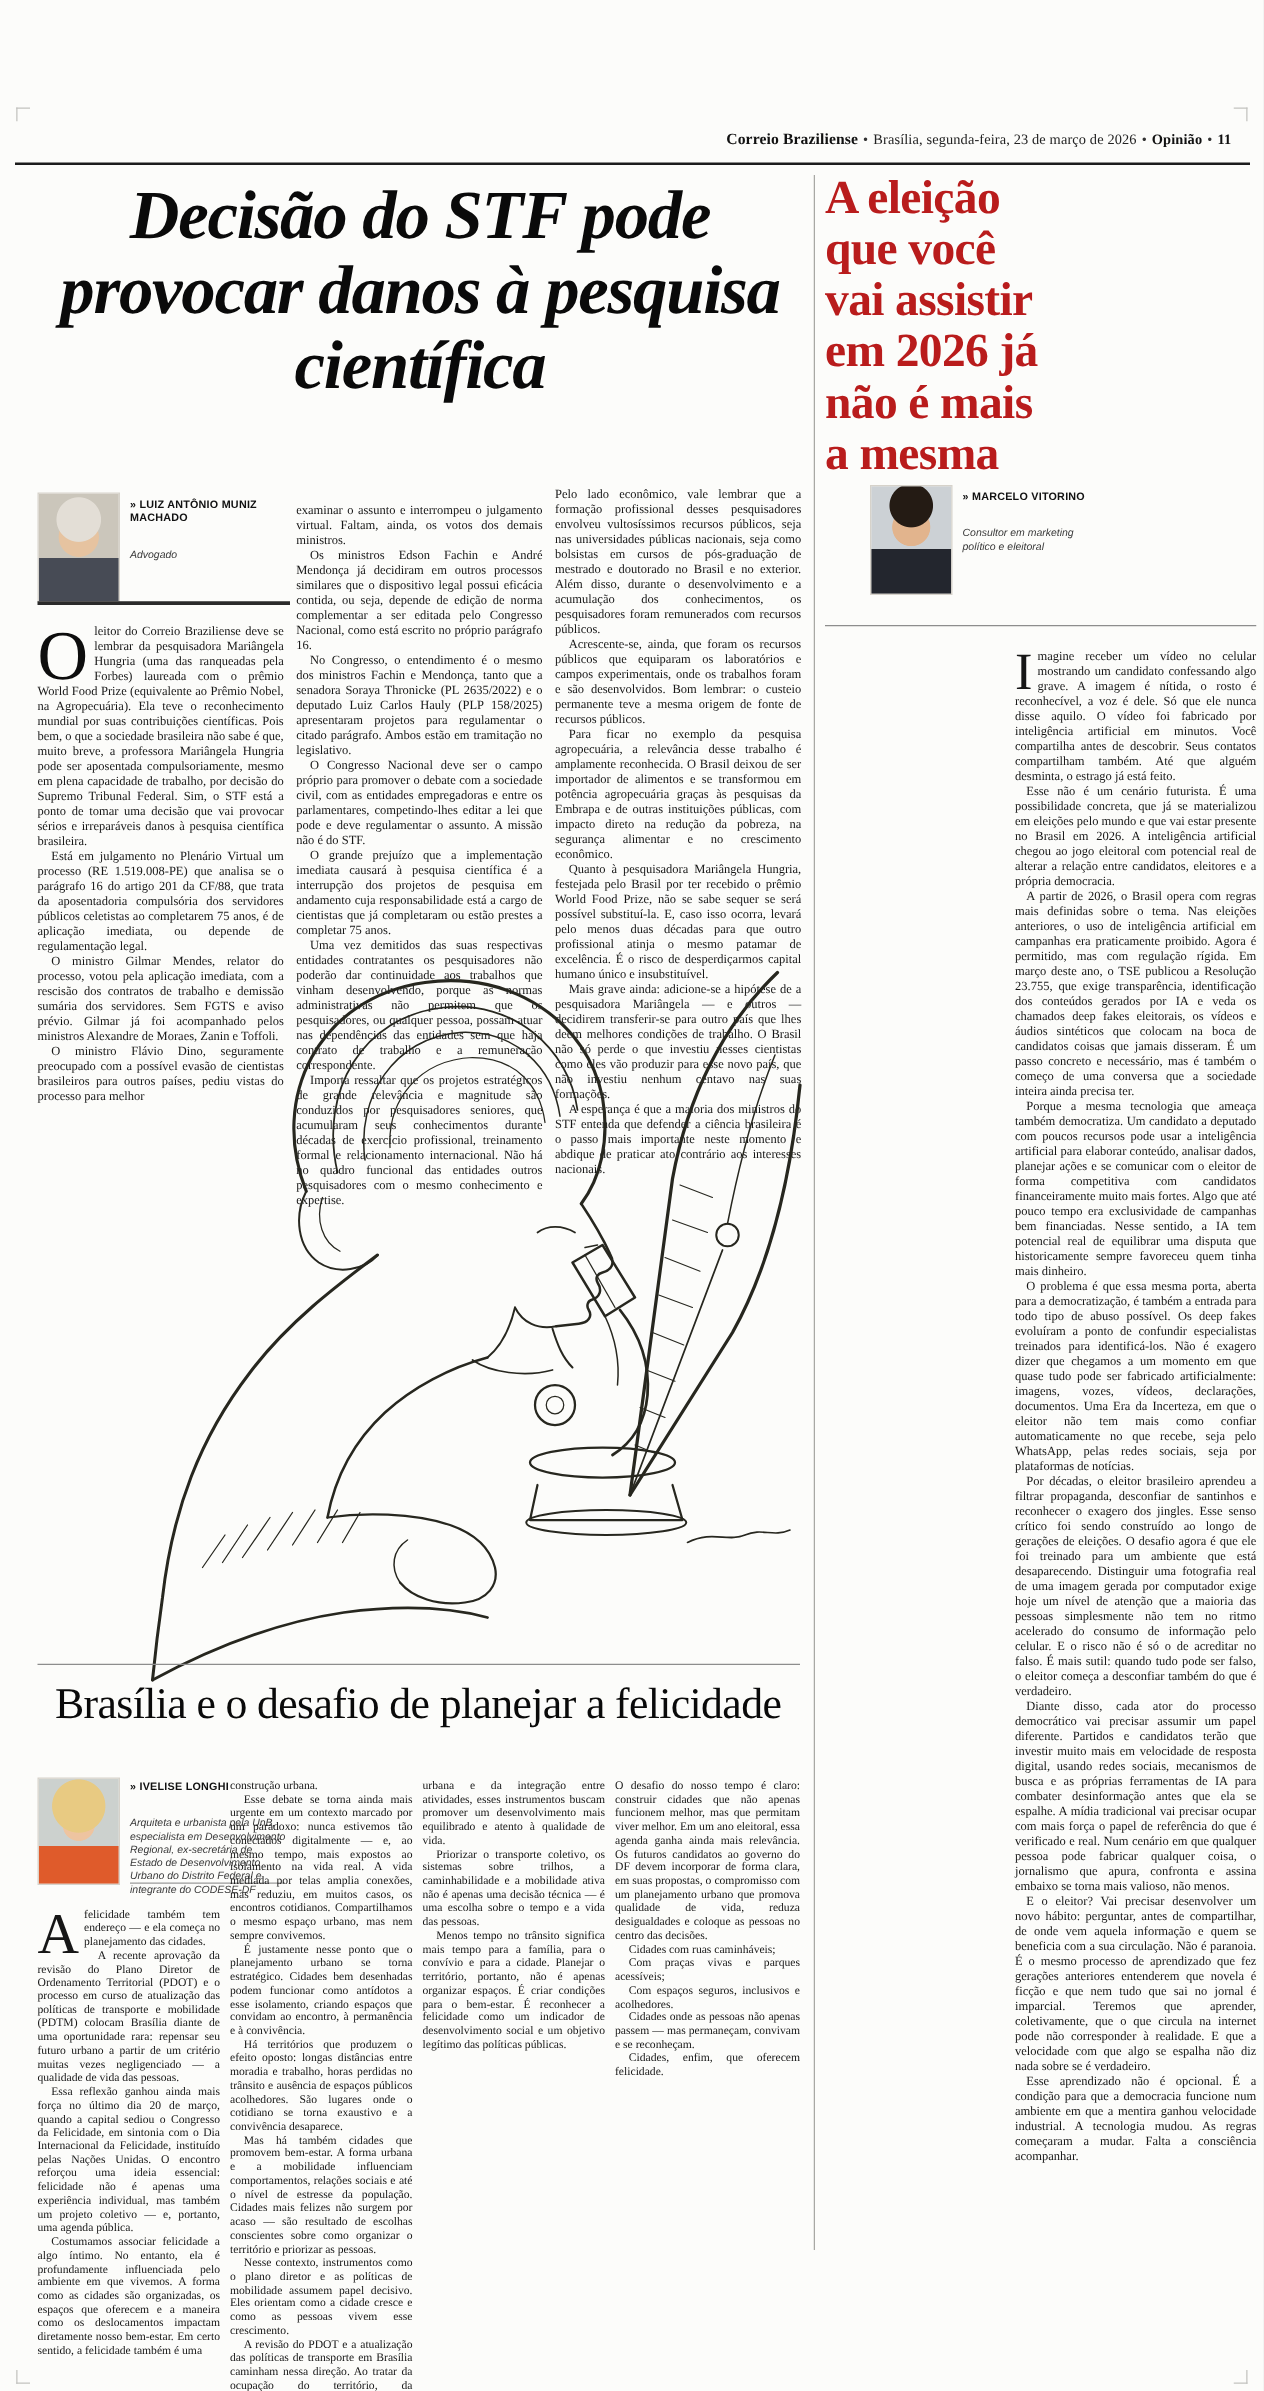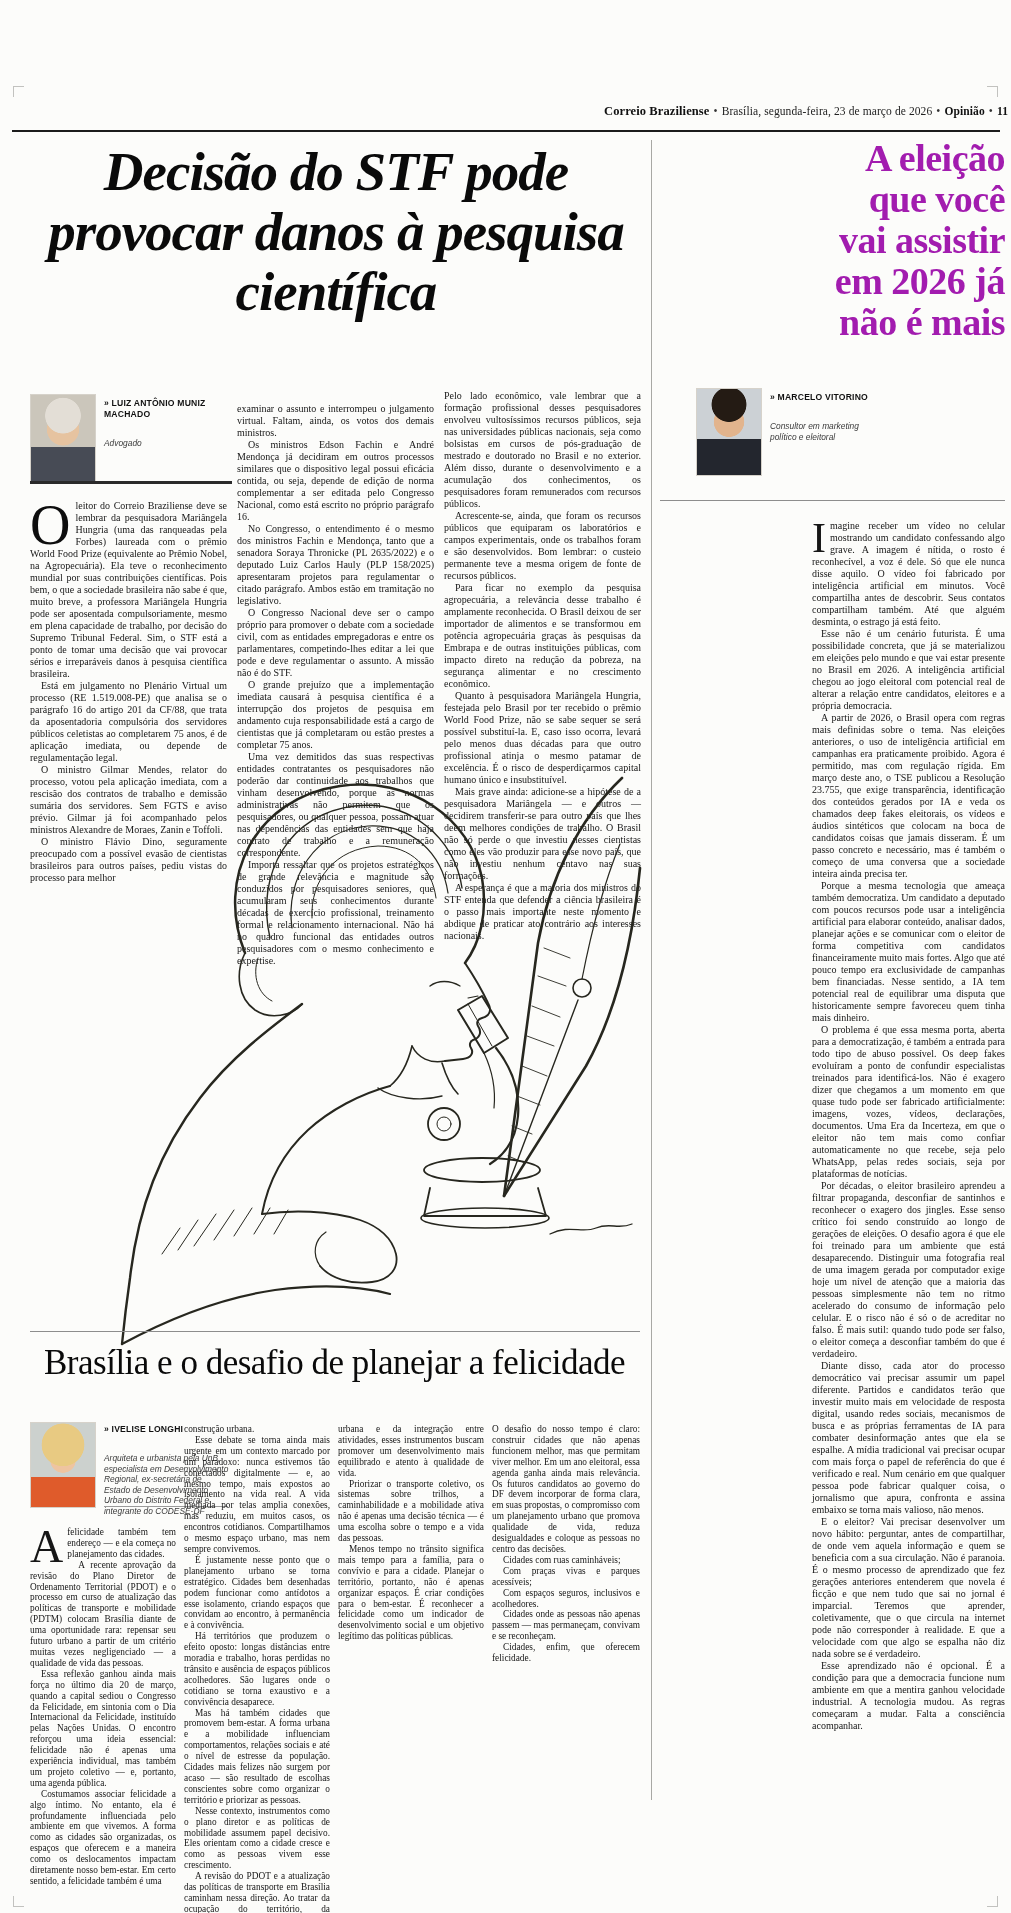--- a/index.html
+++ b/index.html
@@ -3,41 +3,41 @@
 <meta charset="utf-8">
 <style>
   html,body{margin:0;padding:0;background:#e8e8e6;}
   .page{
     position:relative;width:1011px;height:1913px;margin:0 auto;
     background:#fcfcfa;color:#1a1a1a;overflow:hidden;
     font-family:"Liberation Serif", serif;
   }
   
   .masthead{
-    position:absolute;top:104px;right:3px;font-size:11.5px;color:#222;
+    position:absolute;top:104px;right:26px;font-size:11.5px;color:#222;
     font-family:"Liberation Serif", serif;letter-spacing:.1px;
   }
   .masthead .brand{font-weight:bold;font-size:12.5px;color:#111;}
   .masthead .strong{font-weight:bold;color:#111;}
   .masthead .dot{padding:0 4px;color:#333;}
   .rule-top{position:absolute;top:130px;left:12px;width:988px;height:2px;background:#1c1c1c;}
   .crop{position:absolute;width:10px;height:10px;border-color:#c2c2bf;border-style:solid;border-width:0;}
   .crop.tl{top:86px;left:13px;border-left-width:1px;border-top-width:1px;}
   .crop.tr{top:86px;right:13px;border-right-width:1px;border-top-width:1px;}
   .crop.bl{bottom:6px;left:13px;border-left-width:1px;border-bottom-width:1px;}
   .crop.br{bottom:6px;right:13px;border-right-width:1px;border-bottom-width:1px;}
 
   
   .main-headline{
     position:absolute;left:30px;top:142px;width:612px;margin:0;
     text-align:center;font-size:55px;line-height:60px;font-weight:bold;
     letter-spacing:-1px;color:#0a0a0a;font-style:italic;
   }
-  .sb-headline{position:absolute;left:660px;top:138px;width:345px;text-align:right;
-    font-weight:bold;color:#a21caf;}
+  .sb-headline{position:absolute;left:660px;top:138px;width:345px;text-align:left;
+    font-weight:bold;color:#b91c1c;}
   .sb-headline div{font-size:38px;line-height:41px;letter-spacing:-.5px;}
   .bottom-headline{
     position:absolute;left:44px;top:1343px;width:600px;margin:0;
     font-size:35px;line-height:40px;font-weight:normal;letter-spacing:-.5px;color:#0a0a0a;
   }
 
   
   .byline{font-family:"Liberation Sans", sans-serif;font-size:8.6px;font-weight:bold;
     color:#111;letter-spacing:.2px;line-height:11px;}
   .bio{font-family:"Liberation Sans", sans-serif;font-size:8.4px;font-style:italic;
@@ -202,20 +202,21 @@
   </svg>
 
   <div class="v-rule"></div>
   <aside>
     <h2 class="sb-headline" style="margin:0">
         <div>A eleição</div>
         <div>que você</div>
         <div>vai assistir</div>
         <div>em 2026 já</div>
         <div>não é mais</div>
+        <div>a mesma</div>
       </h2>
 
     <div class="photo photo-vitorino"></div>
     <div class="auth-vitorino">
       <div class="byline">» MARCELO VITORINO</div>
       <div class="bio" style="width:112px">Consultor em marketing político e eleitoral</div>
     </div>
     <div class="rule-auth-2"></div>
 
     <div class="sb-body">

